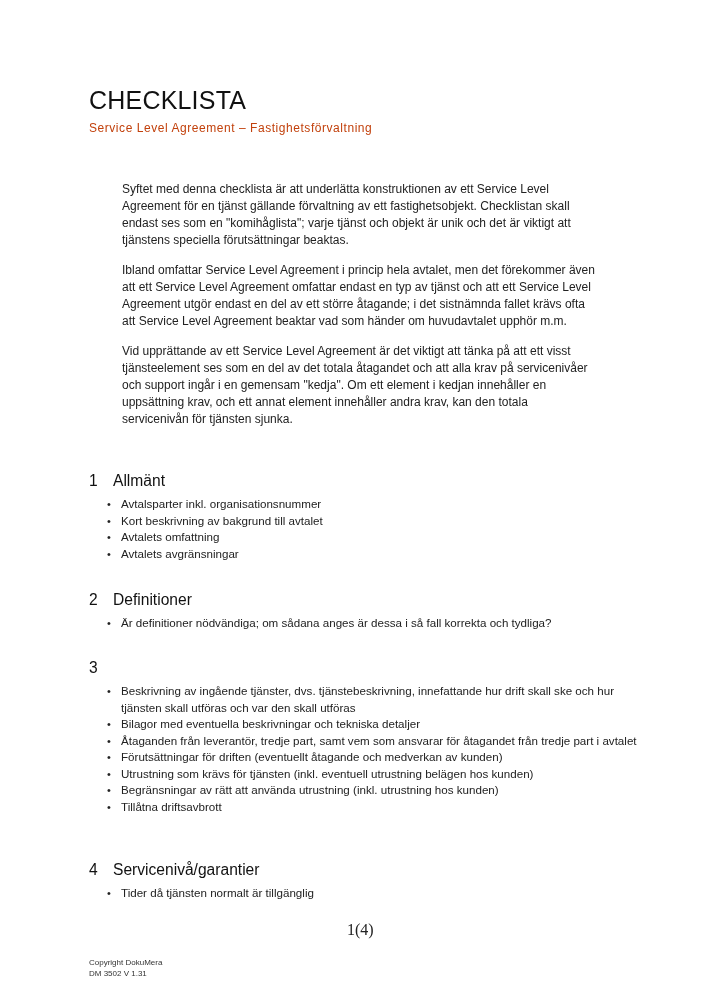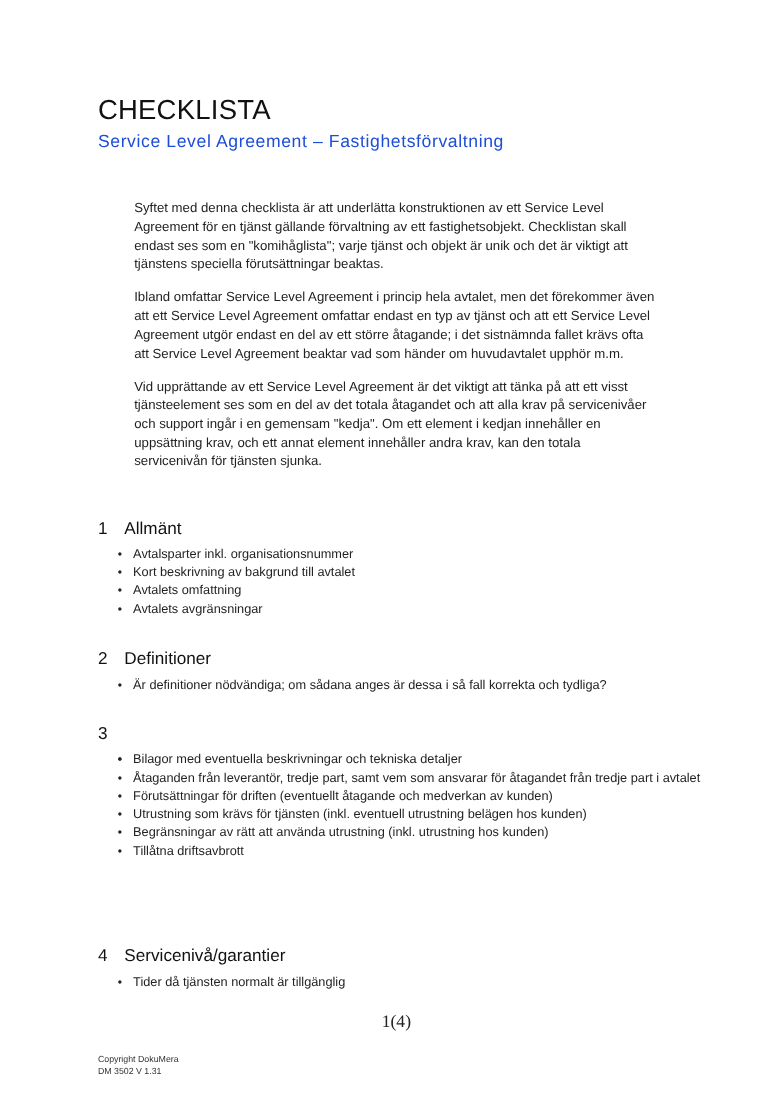--- a/index.html
+++ b/index.html
@@ -7,21 +7,21 @@
     width: 707px; height: 1000px; position: relative; overflow: hidden;
     font-family: "Liberation Sans", "DejaVu Sans", sans-serif; color: #1a1a1a;
   }
   .page { position: absolute; left: 4px; top: 0; width: 705px; height: 1000px; }
   .title {
     position: absolute; left: 85px; top: 86px;
     font-size: 25px; letter-spacing: 0.2px; color: #111; font-weight: normal;
   }
   .subtitle {
     position: absolute; left: 85px; top: 121px;
-    font-size: 16px; letter-spacing: 0.55px; color: #1d4ed8;
+    font-size: 12px; letter-spacing: 0.55px; color: #c2410c;
   }
   .intro {
     position: absolute; left: 118px; top: 181px; width: 475px;
     font-size: 12px; line-height: 17px; color: #222;
   }
   .intro p { margin: 0 0 13px 0; }
   .section { position: absolute; left: 85px; width: 560px; }
   .section h2 {
     margin: 0; font-weight: normal; font-size: 15.6px; color: #111;
     display: flex; height: 22px; align-items: center;
@@ -77,21 +77,21 @@
     <ul>
       <li><span class="bullet">•</span><span>Är definitioner nödvändiga; om sådana anges är dessa i så fall korrekta och tydliga?</span></li>
     </ul>
   </div>
 
   <div class="section" style="top:657px;">
     <h2>
       <span class="num">3</span>
     </h2>
     <ul>
-      <li><span class="bullet">•</span></li>
+      <li><span class="bullet">•</span><span>Beskrivning av ingående tjänster, dvs. tjänstebeskrivning, innefattande hur drift skall ske och hur tjänsten skall utföras och var den skall utföras</span></li>
       <li><span class="bullet">•</span><span>Bilagor med eventuella beskrivningar och tekniska detaljer</span></li>
       <li><span class="bullet">•</span><span>Åtaganden från leverantör, tredje part, samt vem som ansvarar för åtagandet från tredje part i avtalet</span></li>
       <li><span class="bullet">•</span><span>Förutsättningar för driften (eventuellt åtagande och medverkan av kunden)</span></li>
       <li><span class="bullet">•</span><span>Utrustning som krävs för tjänsten (inkl. eventuell utrustning belägen hos kunden)</span></li>
       <li><span class="bullet">•</span><span>Begränsningar av rätt att använda utrustning (inkl. utrustning hos kunden)</span></li>
       <li><span class="bullet">•</span><span>Tillåtna driftsavbrott</span></li>
     </ul>
   </div>
 
   <div class="section" style="top:859px;">

